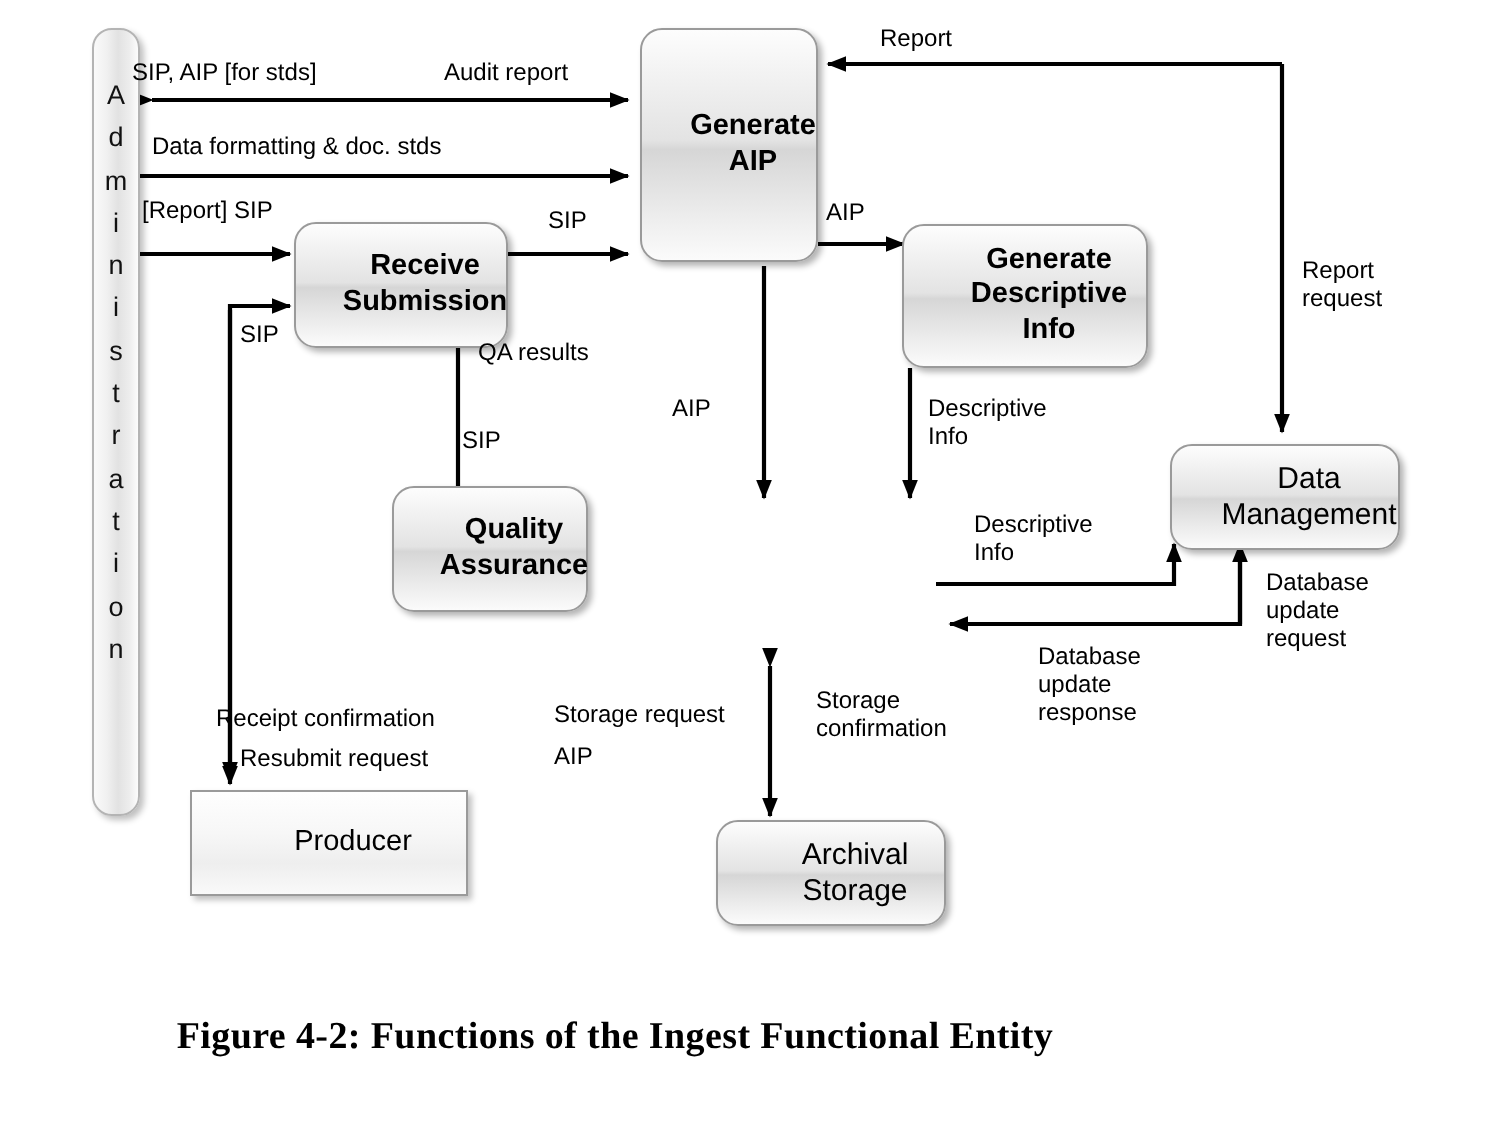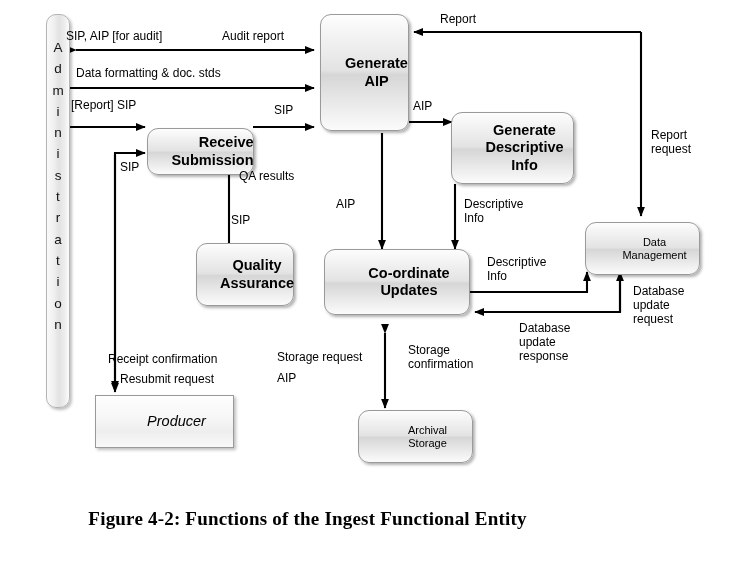--- a/index.html
+++ b/index.html
@@ -35,21 +35,21 @@
     color: #000000;
     border: 1px solid #9a9a9a;
     background: linear-gradient(to bottom,
                 #fdfdfd 0%, #f3f3f3 18%, #e3e3e3 48%,
                 #d6d6d6 52%, #ececec 80%, #fbfbfb 100%);
     box-shadow: 2px 2px 3px rgba(0,0,0,0.30);
     padding-left: 24px;
   }
   .node.rounded { border-radius: 11px; }
   .node.process { font-weight: bold; font-size: 14.5px; }
-  .node.entity  { font-weight: normal; font-size: 11px; }
+  .node.entity  { font-weight: normal; font-size: 15px; }
   .node.plain {
     border-radius: 0;
     background: linear-gradient(to bottom,
                 #fefefe 0%, #f7f7f7 40%, #eeeeee 70%, #f9f9f9 100%);
     box-shadow: 2px 2px 3px rgba(0,0,0,0.25);
     font-weight: normal;
     font-size: 14.5px;
   }
   
   #admin-bar {
@@ -169,37 +169,36 @@
     <span class="ltr">s</span>
     <span class="ltr">t</span>
     <span class="ltr">r</span>
     <span class="ltr">a</span>
     <span class="ltr">t</span>
     <span class="ltr">i</span>
     <span class="ltr">o</span>
     <span class="ltr">n</span>
   </div>
 
-  <div class="node rounded process" style="left:147px; top:128px; width:107px; height:47px;text-align:right;">Receive<br>Submission</div>
+  <div class="node rounded process" style="left:147px; top:111px; width:107px; height:63px;">Receive<br>Submission</div>
 
   <div class="node rounded process" style="left:320px; top:14px; width:89px; height:117px;">Generate<br>AIP</div>
 
   <div class="node rounded process" style="left:451px; top:112px; width:123px; height:72px;">Generate<br>Descriptive<br>Info</div>
 
   <div class="node rounded process" style="left:196px; top:243px; width:98px; height:63px;">Quality<br>Assurance</div>
 
-  <div class="node rounded process" style="left:324px; top:249px; width:146px; height:66px;">Co-ordinate<br>Updates</div>
 
   <div class="node rounded entity" style="left:585px; top:222px; width:115px; height:53px;">Data<br>Management</div>
 
   <div class="node rounded entity" style="left:334px; top:410px; width:115px; height:53px;margin-left:24px;">Archival<br>Storage</div>
 
-  <div class="node plain" style="left:95px; top:395px; width:139px; height:53px;font-style:italic;">Producer</div>
-
-  <div class="elabel" style="left:66px;  top:29px;">SIP, AIP [for audit]</div>
+  <div class="node plain" style="left:95px; top:395px; width:139px; height:53px;">Producer</div>
+
+  <div class="elabel" style="left:66px;  top:29px;">SIP, AIP [for stds]</div>
 
   <div class="elabel" style="left:222px; top:29px;">Audit report</div>
 
   <div class="elabel" style="left:76px;  top:66px;">Data formatting &amp; doc. stds</div>
 
   <div class="elabel" style="left:71px;  top:98px;">[Report] SIP</div>
 
   <div class="elabel" style="left:274px; top:103px;">SIP</div>
 
   <div class="elabel" style="left:440px; top:12px;">Report</div>

